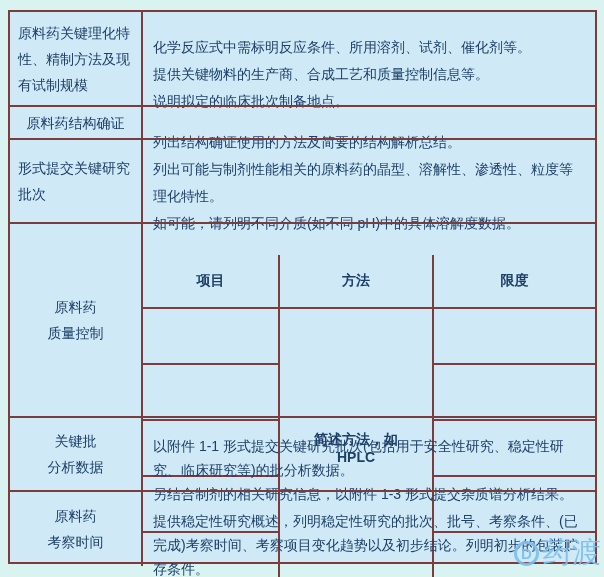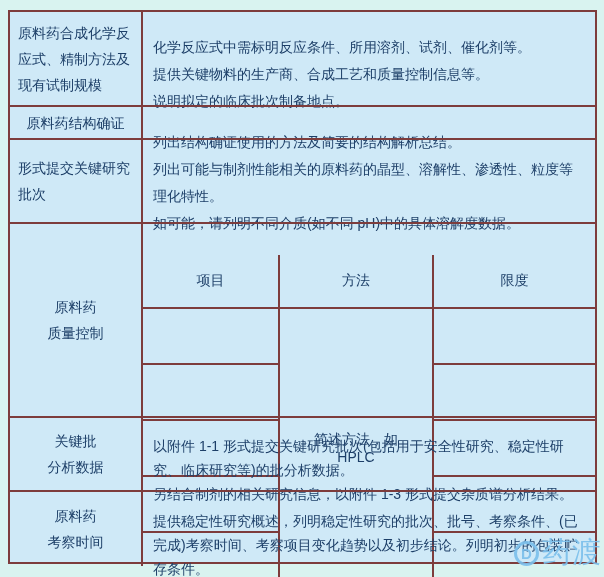--- a/index.html
+++ b/index.html
@@ -54,21 +54,21 @@
   .subtable{
     width:100%;
     border-collapse:collapse;
     border:2px hidden var(--bc);
     table-layout:fixed;
     font-size:14px;color:var(--txt);
   }
   .subtable th,.subtable td{
     border:2px solid var(--bc);
     padding:16px;text-align:center;vertical-align:middle;
-    font-weight:normal;
+    font-weight:bold;
   }
   .subtable th{height:20px;}
   .subtable td{height:22px;}
   .subtable .col-item{width:29.5%;}
   .subtable .col-method{width:34%;}
   .subtable .col-limit{width:36.5%;}
   .qc-note{
     box-sizing:border-box;
     height:52px;
     border-top:2px solid var(--bc);
@@ -90,21 +90,21 @@
   }
   .wm-text{font-size:29px;letter-spacing:1px;}
 </style>
 </head>
 <body>
 
 <div class="doc">
 
   <div class="t-row" style="height:93px">
     <div class="hcell">
-      <span>原料药合成化学反应式、精制方法及现有试制规模</span>
+      <span>原料药关键理化特性、精制方法及现有试制规模</span>
     </div>
     <div class="ccell">
       <p>化学反应式中需标明反应条件、所用溶剂、试剂、催化剂等。</p>
       <p>提供关键物料的生产商、合成工艺和质量控制信息等。</p>
       <p>说明拟定的临床批次制备地点。</p>
     </div>
   </div>
 
   <div class="t-row" style="height:33px">
     <div class="hcell center">

